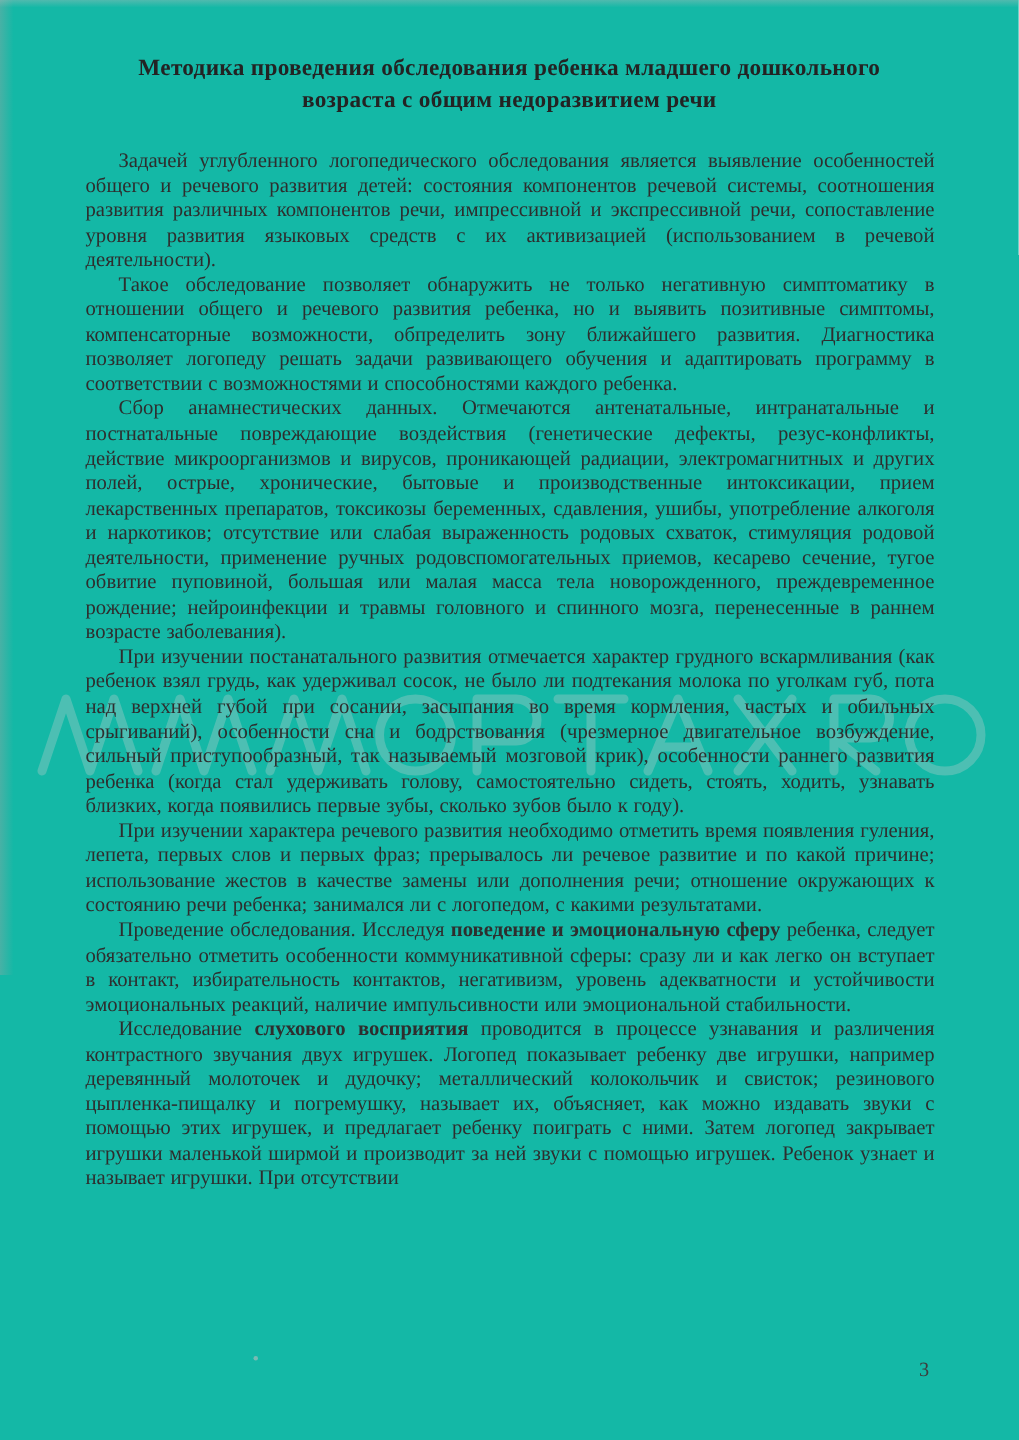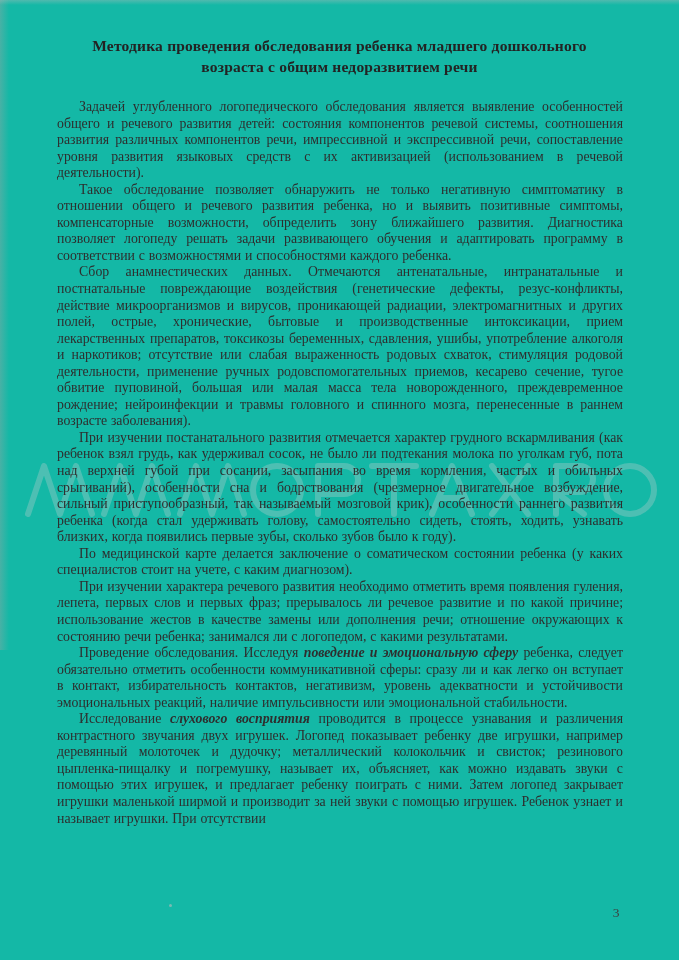--- a/index.html
+++ b/index.html
@@ -46,21 +46,21 @@
     hyphens:auto;
     -webkit-hyphens:auto;
     word-spacing:.4px;
   }
   .content p{
     margin:0;
     text-indent:22px;
   }
   .seg-n{font-weight:400;font-style:normal;}
   .seg-b{font-weight:400;font-style:normal;}
-  .seg-bi{font-weight:700;font-style:italic;}
+  .seg-bi{font-weight:700;}
   .watermark{
     position:absolute;left:0;top:448px;width:679px;height:84px;
     pointer-events:none;
     opacity:.55;
   }
   .page-number{
     position:absolute;top:905px;left:604px;
     width:24px;
     text-align:center;
     font-size:13.5px;
@@ -95,21 +95,20 @@
       <path d="M556,18 v48 M556,18 h24 a13,13 0 0 1 0,26 l-24,0 l28,22"></path>
       <circle cx="630" cy="42" r="24"></circle>
     </g>
   </svg>
 
   <div class="content" id="paragraphs">
       <p><span class="seg-n">Задачей углубленного логопедического обследования является выявление особенностей общего и речевого развития детей: состояния компонентов речевой системы, соотношения развития различных компонентов речи, импрессивной и экспрессивной речи, сопоставление уровня развития языковых средств с их активизацией (использованием в речевой деятельности).</span></p>
       <p><span class="seg-n">Такое обследование позволяет обнаружить не только негативную симптоматику в отношении общего и речевого развития ребенка, но и выявить позитивные симптомы, компенсаторные возможности, обпределить зону ближайшего развития. Диагностика позволяет логопеду решать задачи развивающего обучения и адаптировать программу в соответствии с возможностями и способностями каждого ребенка.</span></p>
       <p><span class="seg-b">Сбор анамнестических данных</span><span class="seg-n">. Отмечаются антенатальные, интранатальные и постнатальные повреждающие воздействия (генетические дефекты, резус-конфликты, действие микроорганизмов и вирусов, проникающей радиации, электромагнитных и других полей, острые, хронические, бытовые и производственные интоксикации, прием лекарственных препаратов, токсикозы беременных, сдавления, ушибы, употребление алкоголя и наркотиков; отсутствие или слабая выраженность родовых схваток, стимуляция родовой деятельности, применение ручных родовспомогательных приемов, кесарево сечение, тугое обвитие пуповиной, большая или малая масса тела новорожденного, преждевременное рождение; нейроинфекции и травмы головного и спинного мозга, перенесенные в раннем возрасте заболевания).</span></p>
       <p><span class="seg-n">При изучении постанатального развития отмечается характер грудного вскармливания (как ребенок взял грудь, как удерживал сосок, не было ли подтекания молока по уголкам губ, пота над верхней губой при сосании, засыпания во время кормления, частых и обильных срыгиваний), особенности сна и бодрствования (чрезмерное двигательное возбуждение, сильный приступообразный, так называемый мозговой крик), особенности раннего развития ребенка (когда стал удерживать голову, самостоятельно сидеть, стоять, ходить, узнавать близких, когда появились первые зубы, сколько зубов было к году).</span></p>
-      <p><span class="seg-n">По медицинской карте делается заключение о соматическом состоянии ребенка (у каких специалистов стоит на учете, с каким диагнозом).</span></p>
       <p><span class="seg-n">При изучении характера речевого развития необходимо отметить время появления гуления, лепета, первых слов и первых фраз; прерывалось ли речевое развитие и по какой причине; использование жестов в качестве замены или дополнения речи; отношение окружающих к состоянию речи ребенка; занимался ли с логопедом, с какими результатами.</span></p>
       <p><span class="seg-b">Проведение обследования</span><span class="seg-n">. Исследуя </span><span class="seg-bi">поведение и эмоциональную сферу</span><span class="seg-n"> ребенка, следует обязательно отметить особенности коммуникативной сферы: сразу ли и как легко он вступает в контакт, избирательность контактов, негативизм, уровень адекватности и устойчивости эмоциональных реакций, наличие импульсивности или эмоциональной стабильности.</span></p>
       <p><span class="seg-n">Исследование </span><span class="seg-bi">слухового восприятия</span><span class="seg-n"> проводится в процессе узнавания и различения контрастного звучания двух игрушек. Логопед показывает ребенку две игрушки, например деревянный молоточек и дудочку; металлический колокольчик и свисток; резинового цыпленка-пищалку и погремушку, называет их, объясняет, как можно издавать звуки с помощью этих игрушек, и предлагает ребенку поиграть с ними. Затем логопед закрывает игрушки маленькой ширмой и производит за ней звуки с помощью игрушек. Ребенок узнает и называет игрушки. При отсутствии</span></p>
     </div>
 
   <div class="speck" style="left:169px;top:904px;"></div>
 
   <div class="page-number">3</div>
 
 </div>

